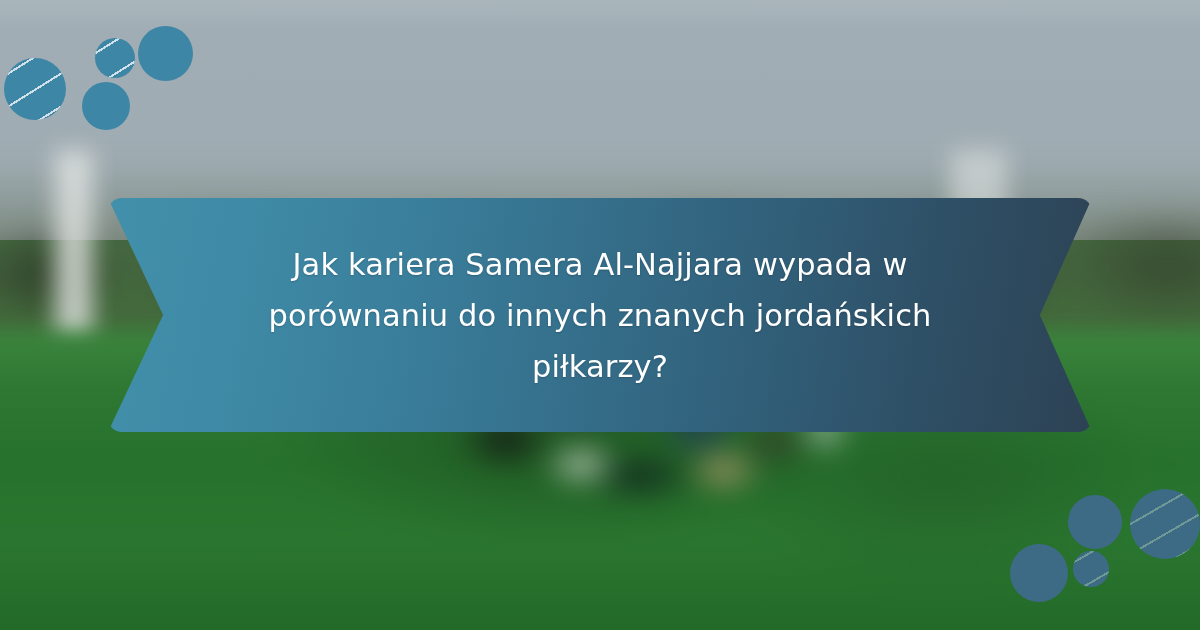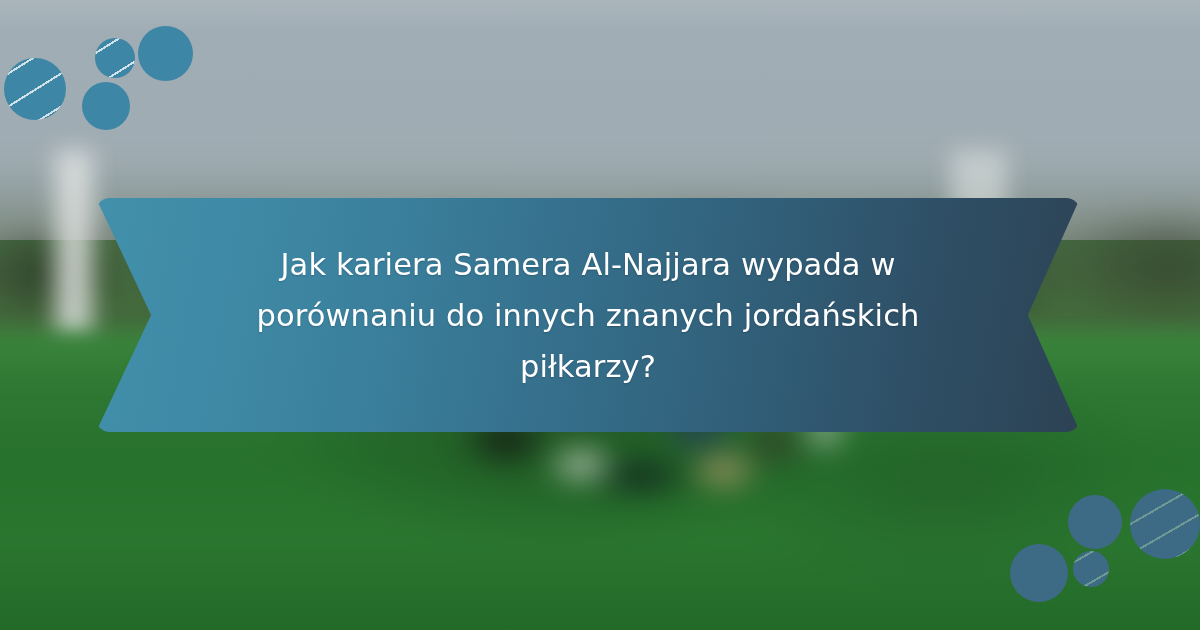--- a/index.html
+++ b/index.html
@@ -114,21 +114,21 @@
       rgba(255,255,255,0) 12px,
       rgba(150,190,160,.55) 12px,
       rgba(150,190,160,.55) 14px,
       rgba(255,255,255,0) 14px,
       rgba(255,255,255,0) 26px);
   }
 
   
   #banner{
     position:absolute;
-    left:96px;top:198px;
+    left:108px;top:198px;
     width:984px;height:234px;
     background:linear-gradient(100deg,
       #4290ab 0%,
       #3f8aa6 14%,
       #3a7f9c 30%,
       #356f8b 48%,
       #315f79 66%,
       #2e4e64 84%,
       #2d4254 100%);
     -webkit-clip-path:polygon(

